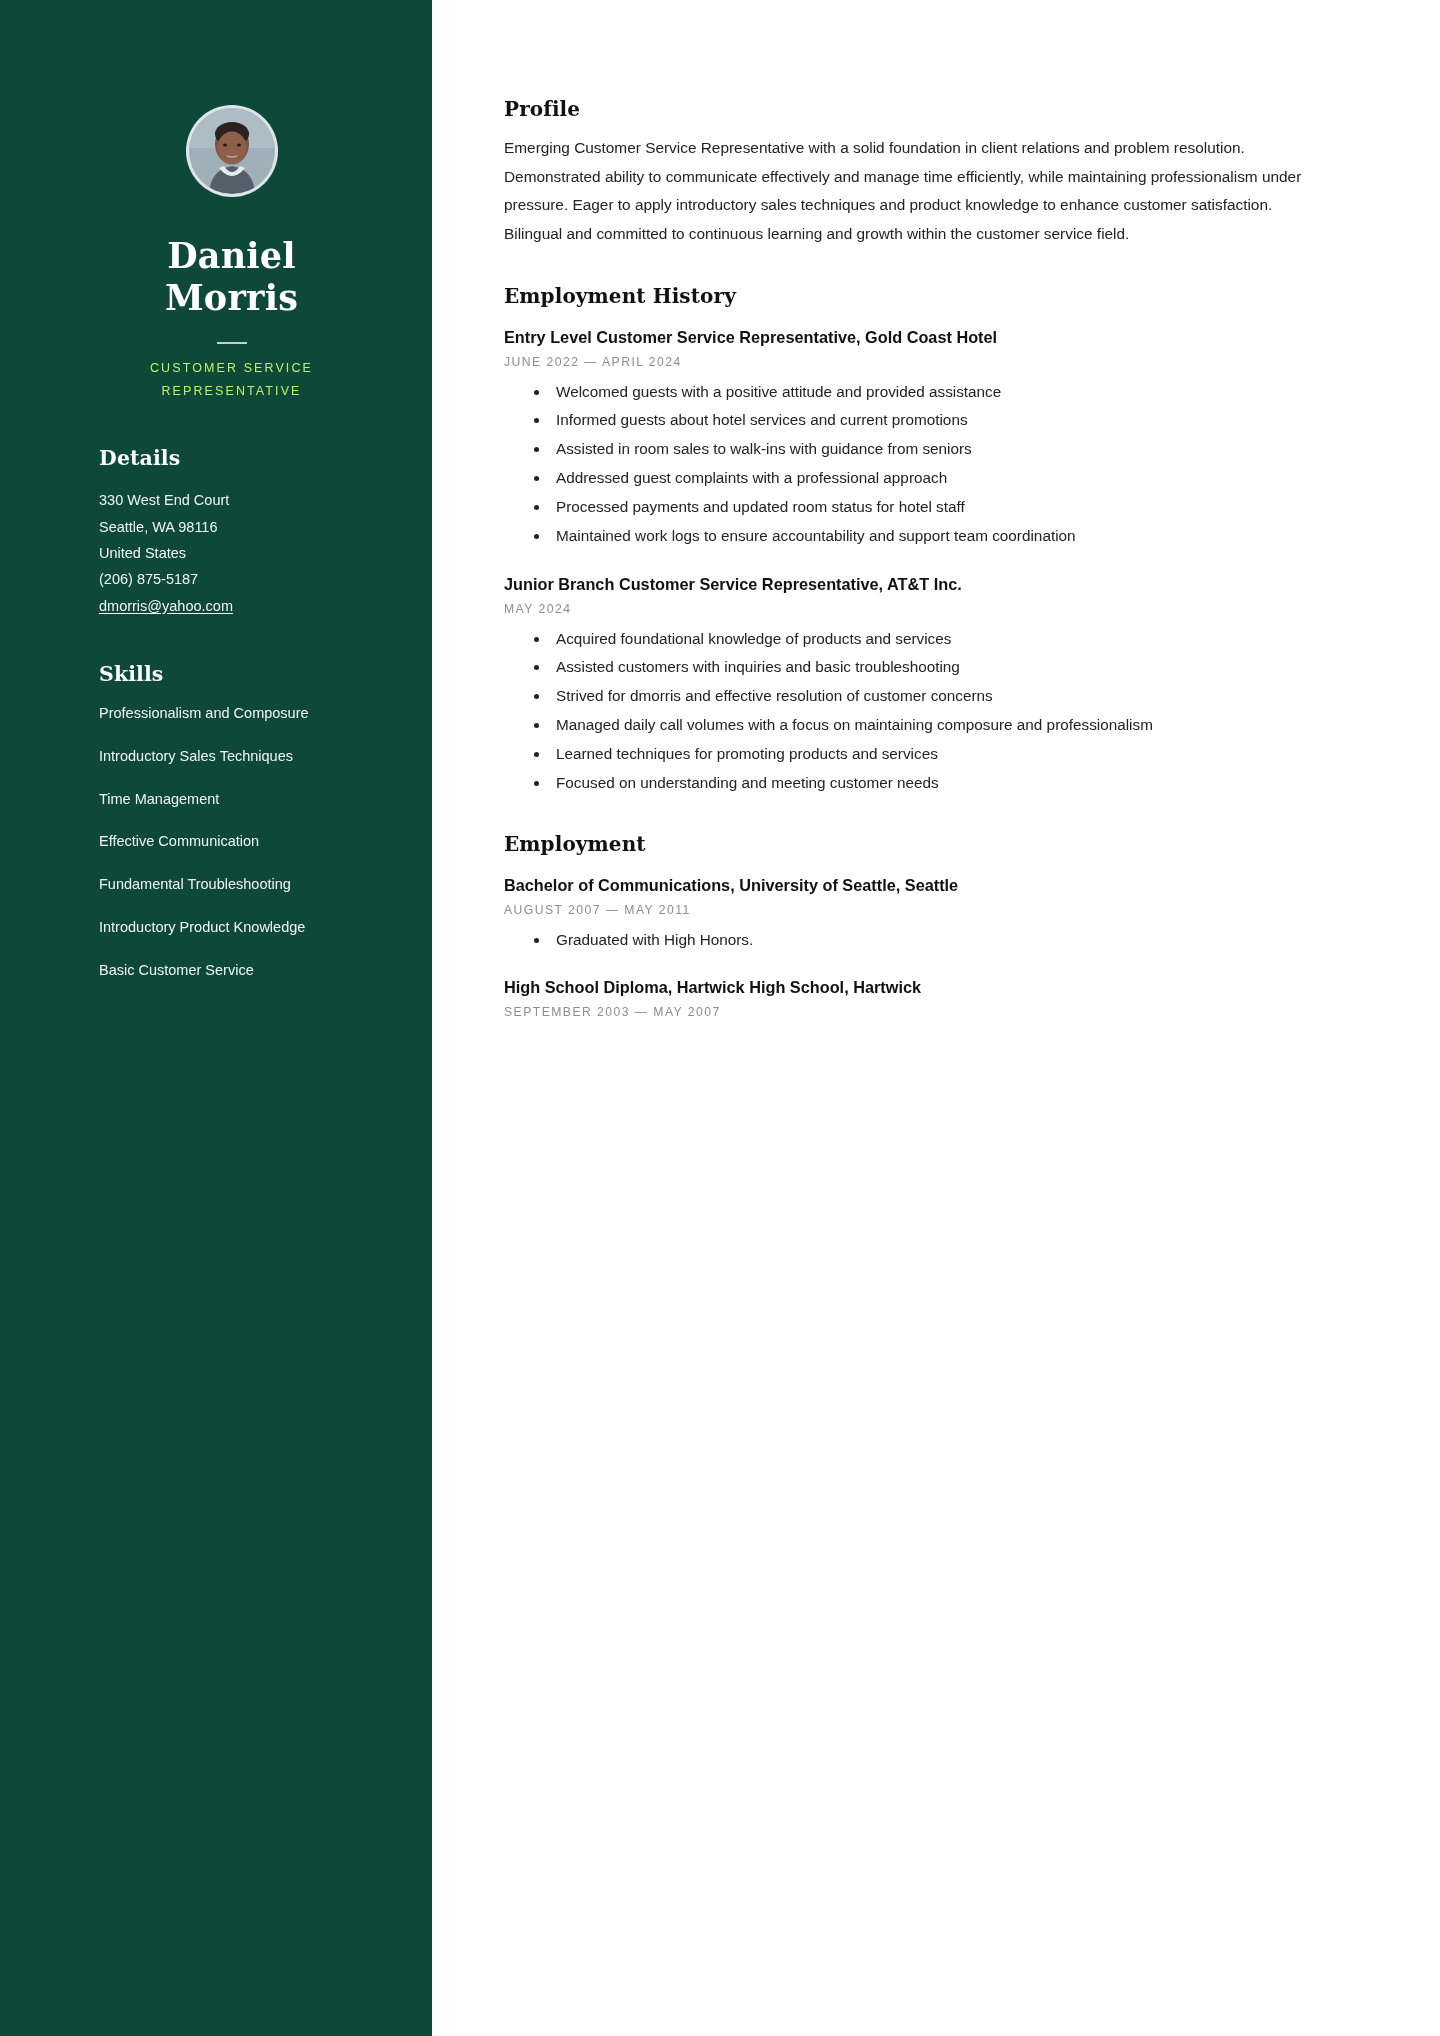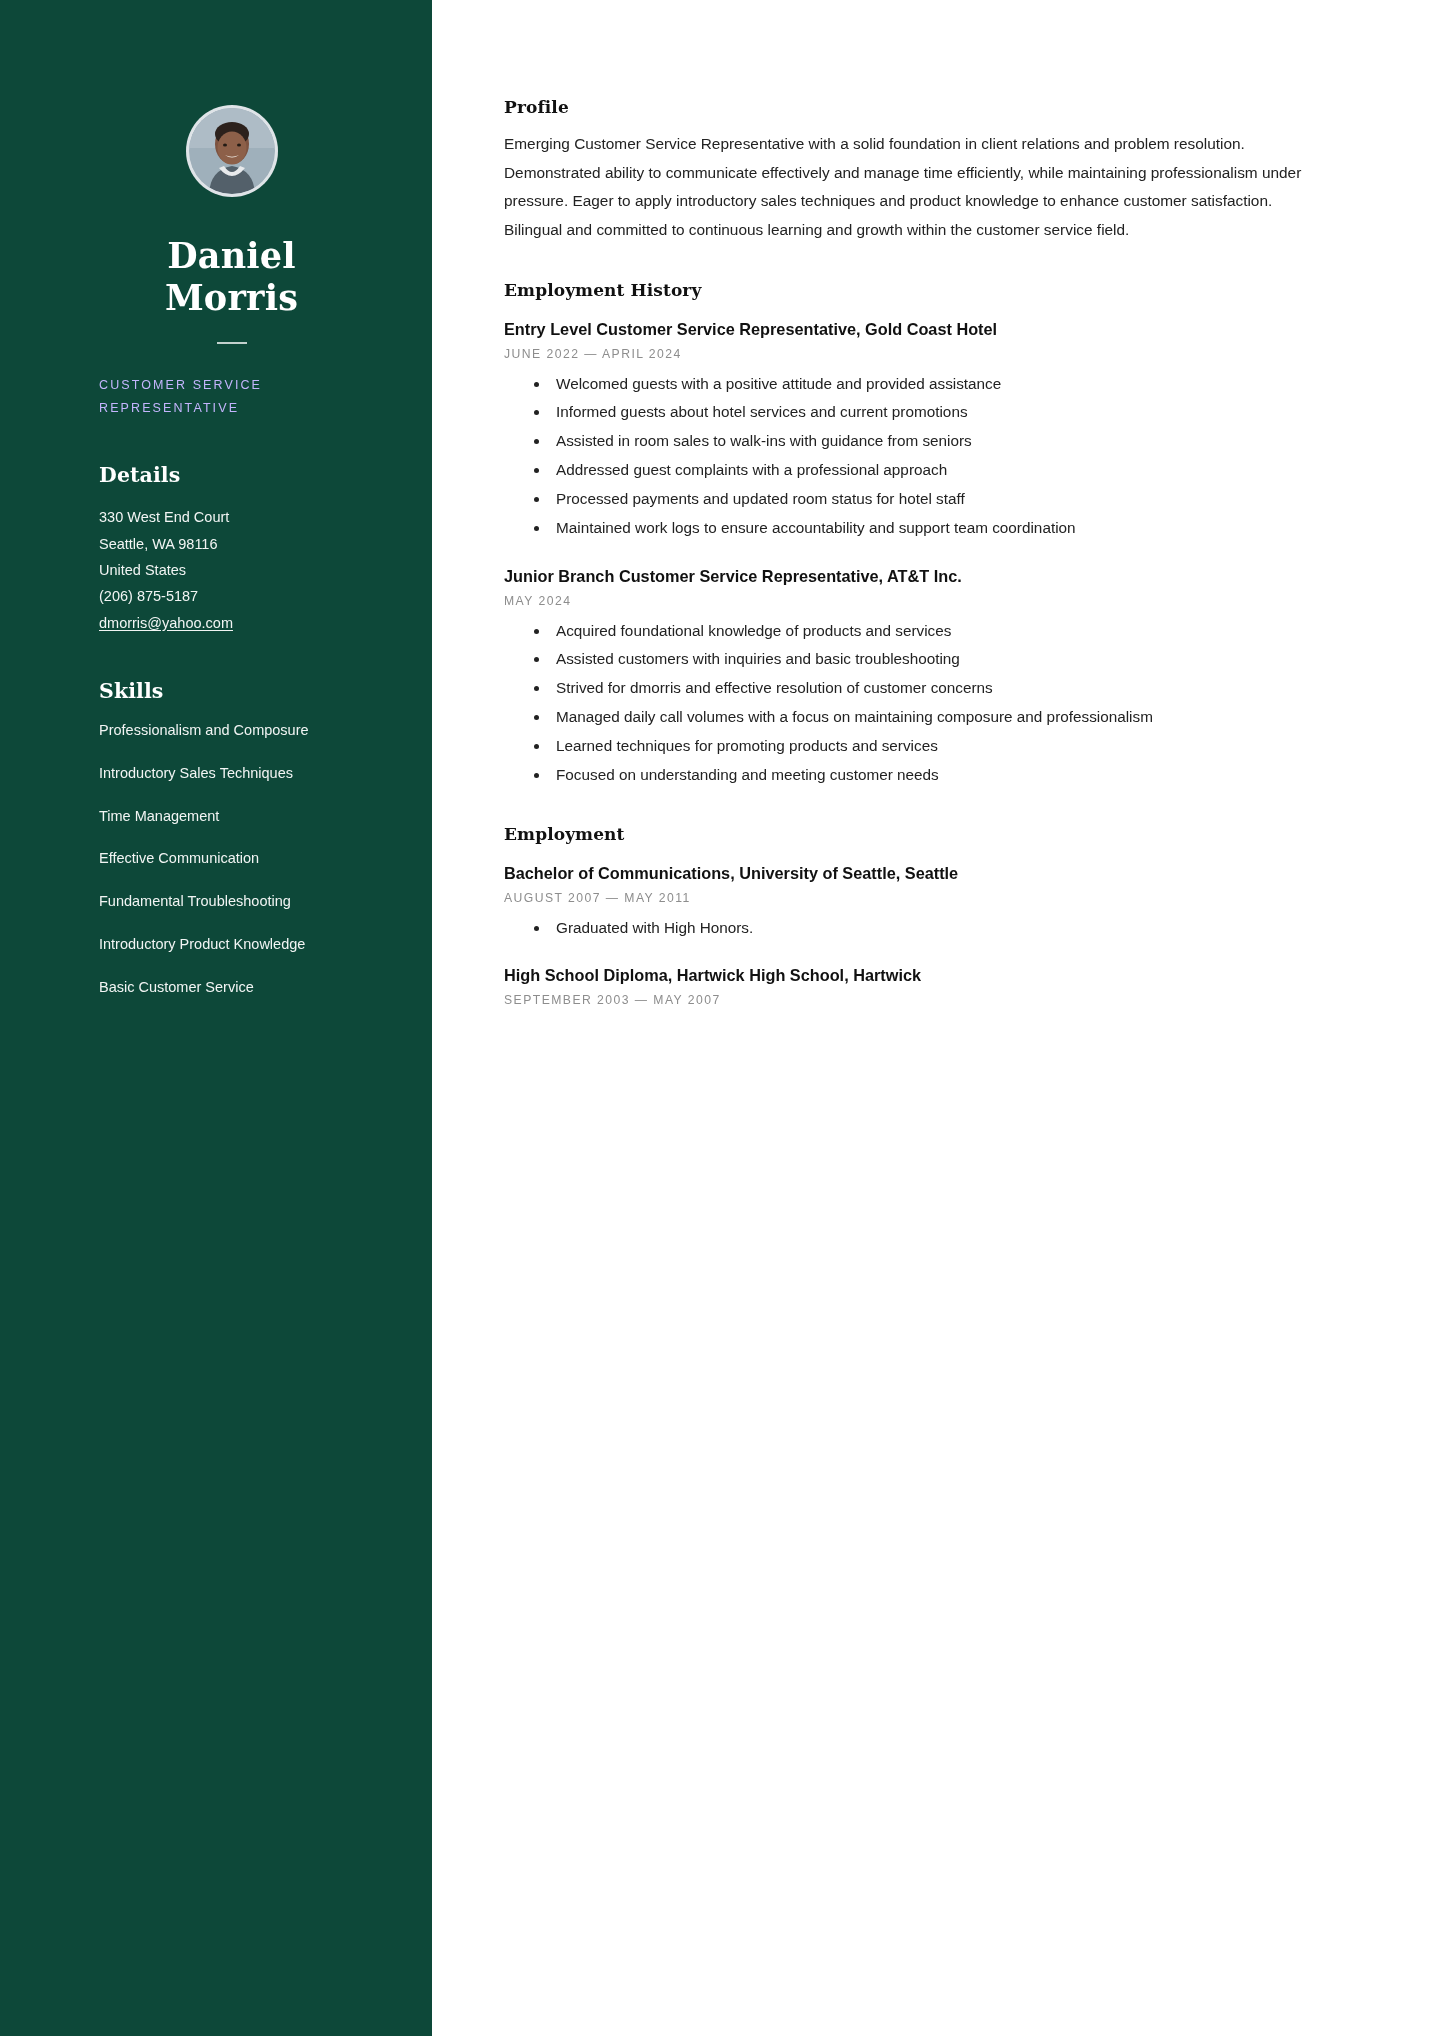--- a/index.html
+++ b/index.html
@@ -54,25 +54,26 @@
     color: #ffffff;
     line-height: 1.2;
   }
   .name-rule {
     width: 30px;
     height: 1.5px;
     background: rgba(255,255,255,0.75);
     margin: 17px auto 0 auto;
   }
   .job-title {
+    text-align: center;
     font-size: 12.5px;
     letter-spacing: 2.1px;
     line-height: 1.85;
-    margin-top: 30px;
-    color: #c4b5fd;
+    margin-top: 13px;
+    color: #bef264;
     text-transform: uppercase;
   }
 
   .side-section { margin-top: 43px; }
   .side-heading {
     font-family: "DejaVu Serif", "Liberation Serif", serif;
     font-weight: 700;
     font-size: 20.5px;
     color: #ffffff;
     margin: 0 0 17px 0;
@@ -99,21 +100,21 @@
 
   
   .main {
     flex: 1;
     padding: 97px 103px 0 72px;
     box-sizing: border-box;
   }
   .main-heading {
     font-family: "DejaVu Serif", "Liberation Serif", serif;
     font-weight: 700;
-    font-size: 17px;
+    font-size: 20px;
     color: #111111;
     margin: 0 0 13px 0;
     letter-spacing: 0.1px;
   }
   .section + .section { margin-top: 35px; }
   .profile-text {
     font-size: 15.4px;
     line-height: 1.86;
     color: #222222;
     margin: 0;

